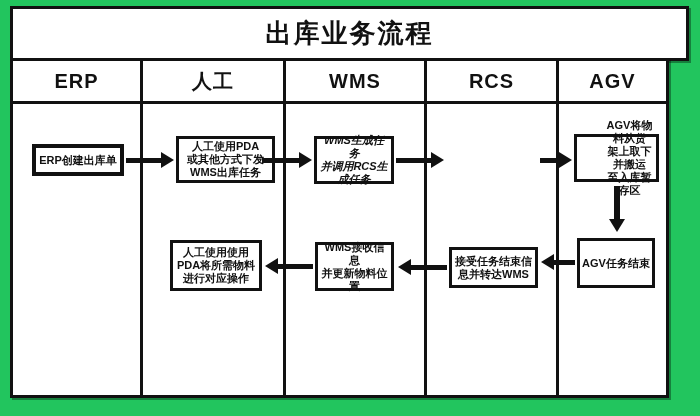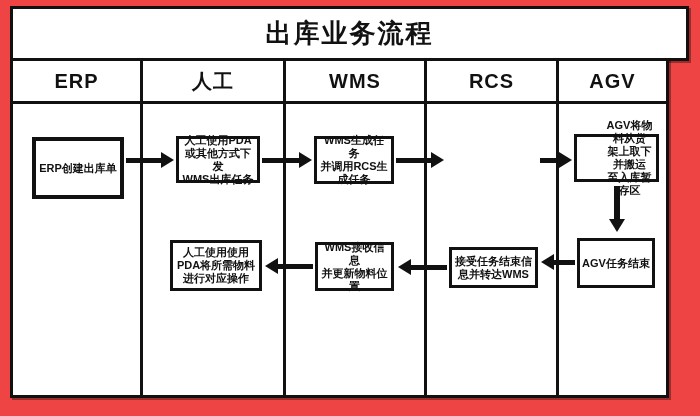--- a/index.html
+++ b/index.html
@@ -1,17 +1,17 @@
 <!DOCTYPE html>
 <html><head>
 <meta charset="utf-8">
 <style>
   html,body{margin:0;padding:0;background:#ffffff;}
   body{font-family:"Liberation Sans","DejaVu Sans",sans-serif;color:#111;}
-  #stage{position:relative;width:700px;height:416px;background:#ef4444;overflow:hidden;}
+  #stage{position:relative;width:700px;height:416px;background:#22c55e;overflow:hidden;}
 
   
   .title-box{
     position:absolute;left:10px;top:6px;width:679px;height:55px;
     box-sizing:border-box;border:3px solid #111;background:#fff;
     display:flex;align-items:center;justify-content:center;
     font-size:26px;font-weight:bold;letter-spacing:2px;
     box-shadow:2px 2px 0 rgba(0,0,0,0.35);
   }
 
@@ -59,25 +59,25 @@
     <div class="hcell">WMS</div>
     <div class="hcell">RCS</div>
     <div class="hcell">AGV</div>
     <div class="lane"></div>
     <div class="lane"></div>
     <div class="lane"></div>
     <div class="lane"></div>
     <div class="lane"></div>
   </div>
 
-  <div class="fbox" style="left:32px;top:137px;width:92px;height:62px;border-width:4px;text-align:center;">ERP创建出库单</div>
-  <div class="fbox" style="left:176px;top:136px;width:84px;height:47px;">人工使用PDA
+  <div class="fbox" style="left:32px;top:144px;width:92px;height:32px;border-width:4px;text-align:center;">ERP创建出库单</div>
+  <div class="fbox" style="left:176px;top:136px;width:99px;height:47px;">人工使用PDA
 或其他方式下发
 WMS出库任务</div>
-  <div class="fbox" style="left:314px;top:136px;width:80px;height:48px;">WMS生成任务
+  <div class="fbox" style="left:314px;top:136px;width:80px;height:48px;font-style:italic;">WMS生成任务
 并调用RCS生
 成任务</div>
   <div class="fbox" style="left:574px;top:134px;width:85px;height:48px;padding-left:28px;">AGV将物料从货
 架上取下并搬运
 至入库暂存区</div>
 
   <div class="fbox" style="left:577px;top:238px;width:78px;height:50px;">AGV任务结束</div>
   <div class="fbox" style="left:449px;top:247px;width:89px;height:41px;">接受任务结束信
 息并转达WMS</div>
   <div class="fbox" style="left:315px;top:242px;width:79px;height:49px;">WMS接收信息

